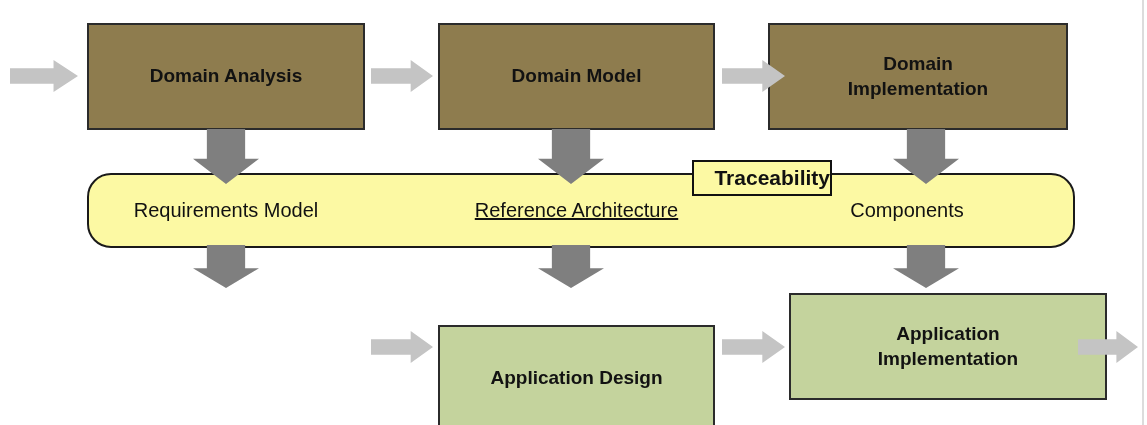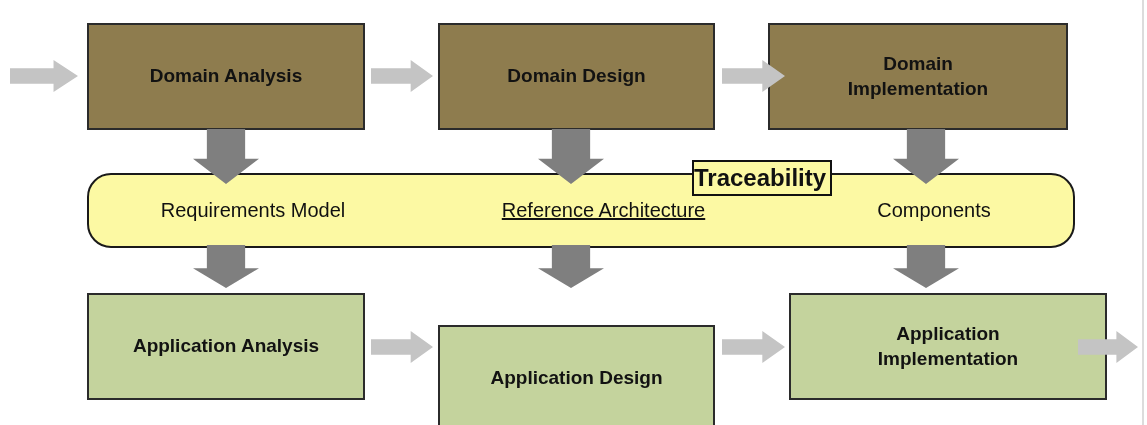--- a/index.html
+++ b/index.html
@@ -40,33 +40,32 @@
   .band-label {
     position: absolute;
     top: 173px;
     height: 75px;
     display: flex;
     align-items: center;
     justify-content: center;
     font-size: 20px;
     color: #111111;
     z-index: 2;
-    margin-left: 27px;
   }
   .tag {
     position: absolute;
     left: 692px; top: 160px; width: 140px; height: 36px;
     box-sizing: border-box;
     background: var(--c-yellow, #FCF9A3);
     border: 2px solid #111111;
     display: flex;
     align-items: center;
-    justify-content: flex-start;
+    justify-content: flex-end;
     font-weight: bold;
-    font-size: 24px;
+    font-size: 21px;
     color: #111111;
     z-index: 4;
   }
   .h-arrow {
     position: absolute;
     height: 32px;
     background: var(--c-arrow-light, #C4C4C4);
     clip-path: polygon(0 26%, 64% 26%, 64% 0, 100% 50%, 64% 100%, 64% 74%, 0 74%);
     z-index: 3;
   }
@@ -89,44 +88,41 @@
 <body>
 
 <div class="canvas">
 
   <div class="page-edge"></div>
 
   <div class="pbox brown" style="left:87px; top:23px; width:278px; height:107px;">
     <span>Domain Analysis</span>
   </div>
   <div class="pbox brown" style="left:438px; top:23px; width:277px; height:107px;">
-    <span>Domain Design</span>
+    <span>Domain Model</span>
   </div>
   <div class="pbox brown" style="left:768px; top:23px; width:300px; height:107px;">
     <span>Domain
 Implementation</span>
   </div>
 
   <div class="band"></div>
   <div class="band-label" style="left:87px; width:278px;">
     <span>Requirements Model</span>
   </div>
   <div class="band-label" style="left:438px; width:277px;text-decoration:underline;">
     <span>Reference Architecture</span>
   </div>
   <div class="band-label" style="left:769px; width:276px;">
     <span>Components</span>
   </div>
   <div class="tag">
     <span>Traceability</span>
   </div>
 
-  <div class="pbox green" style="left:87px; top:293px; width:278px; height:107px;">
-    <span>Application Analysis</span>
-  </div>
   <div class="pbox green" style="left:438px; top:293px; width:277px; height:107px;margin-top:32px;">
     <span>Application Design</span>
   </div>
   <div class="pbox green" style="left:789px; top:293px; width:318px; height:107px;">
     <span>Application
 Implementation</span>
   </div>
 
   <div class="h-arrow" style="left:10px;  top:60px;  width:68px;"></div>
   <div class="h-arrow" style="left:371px; top:60px;  width:62px;"></div>

